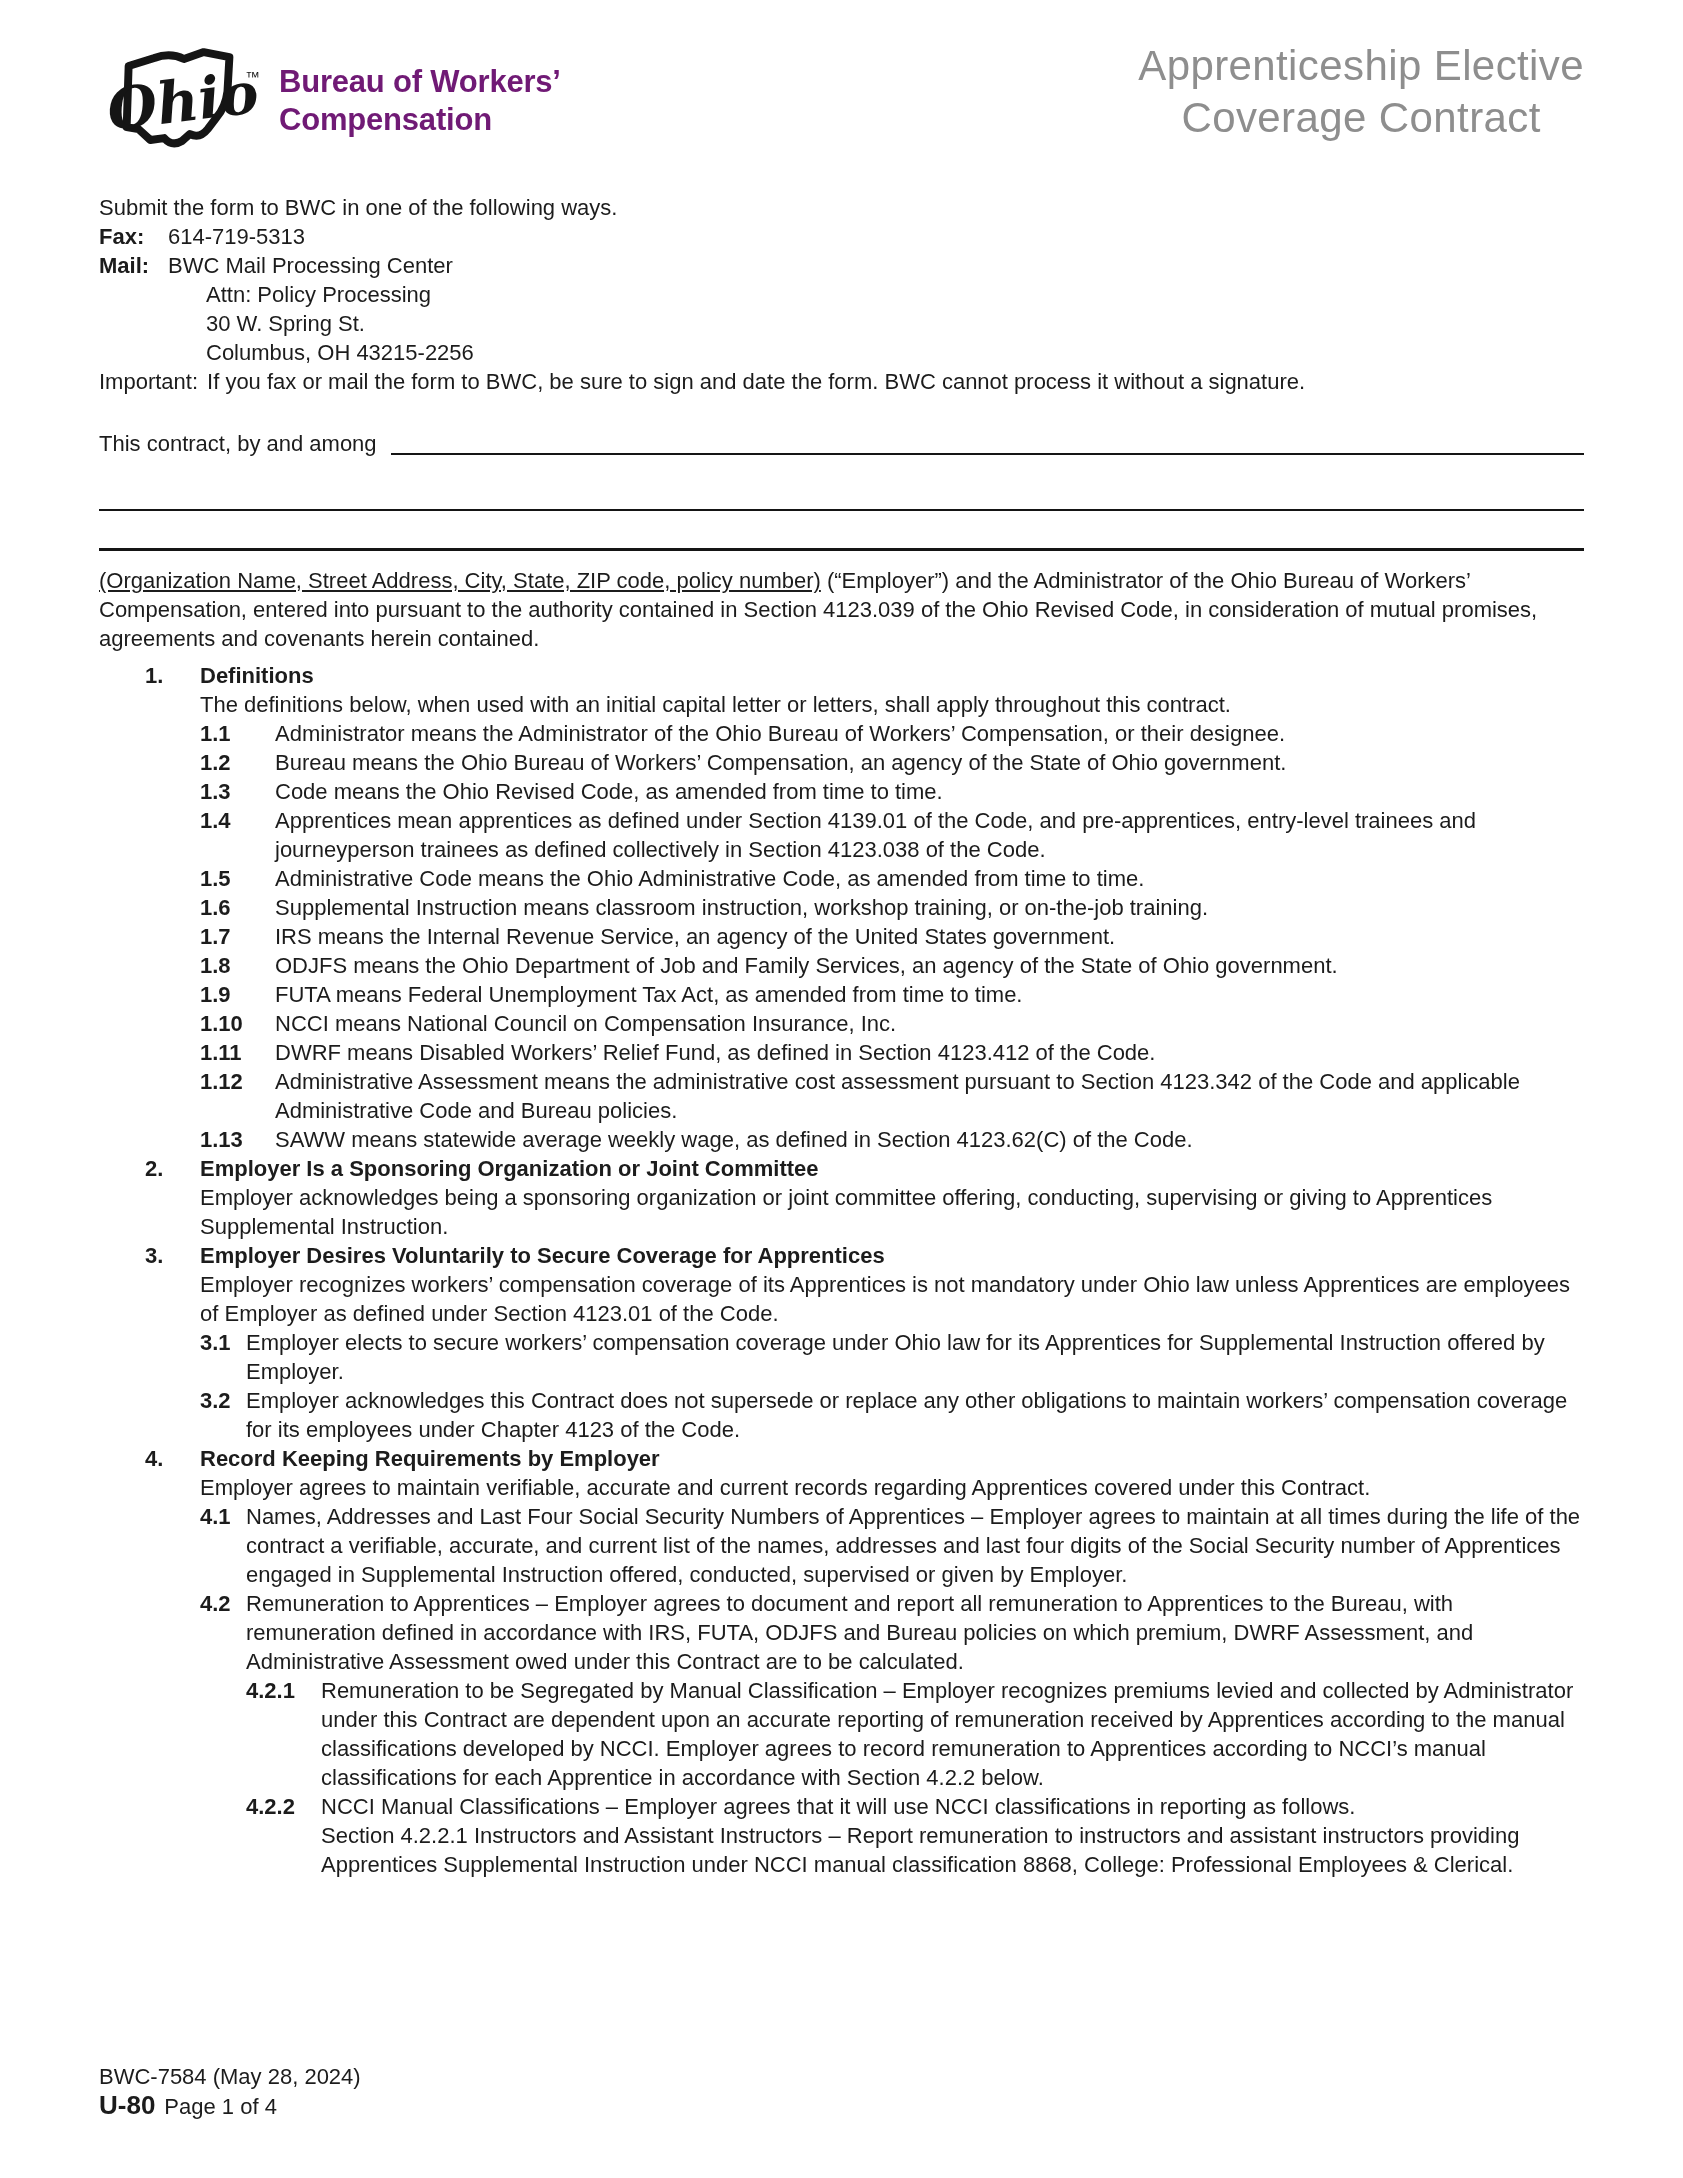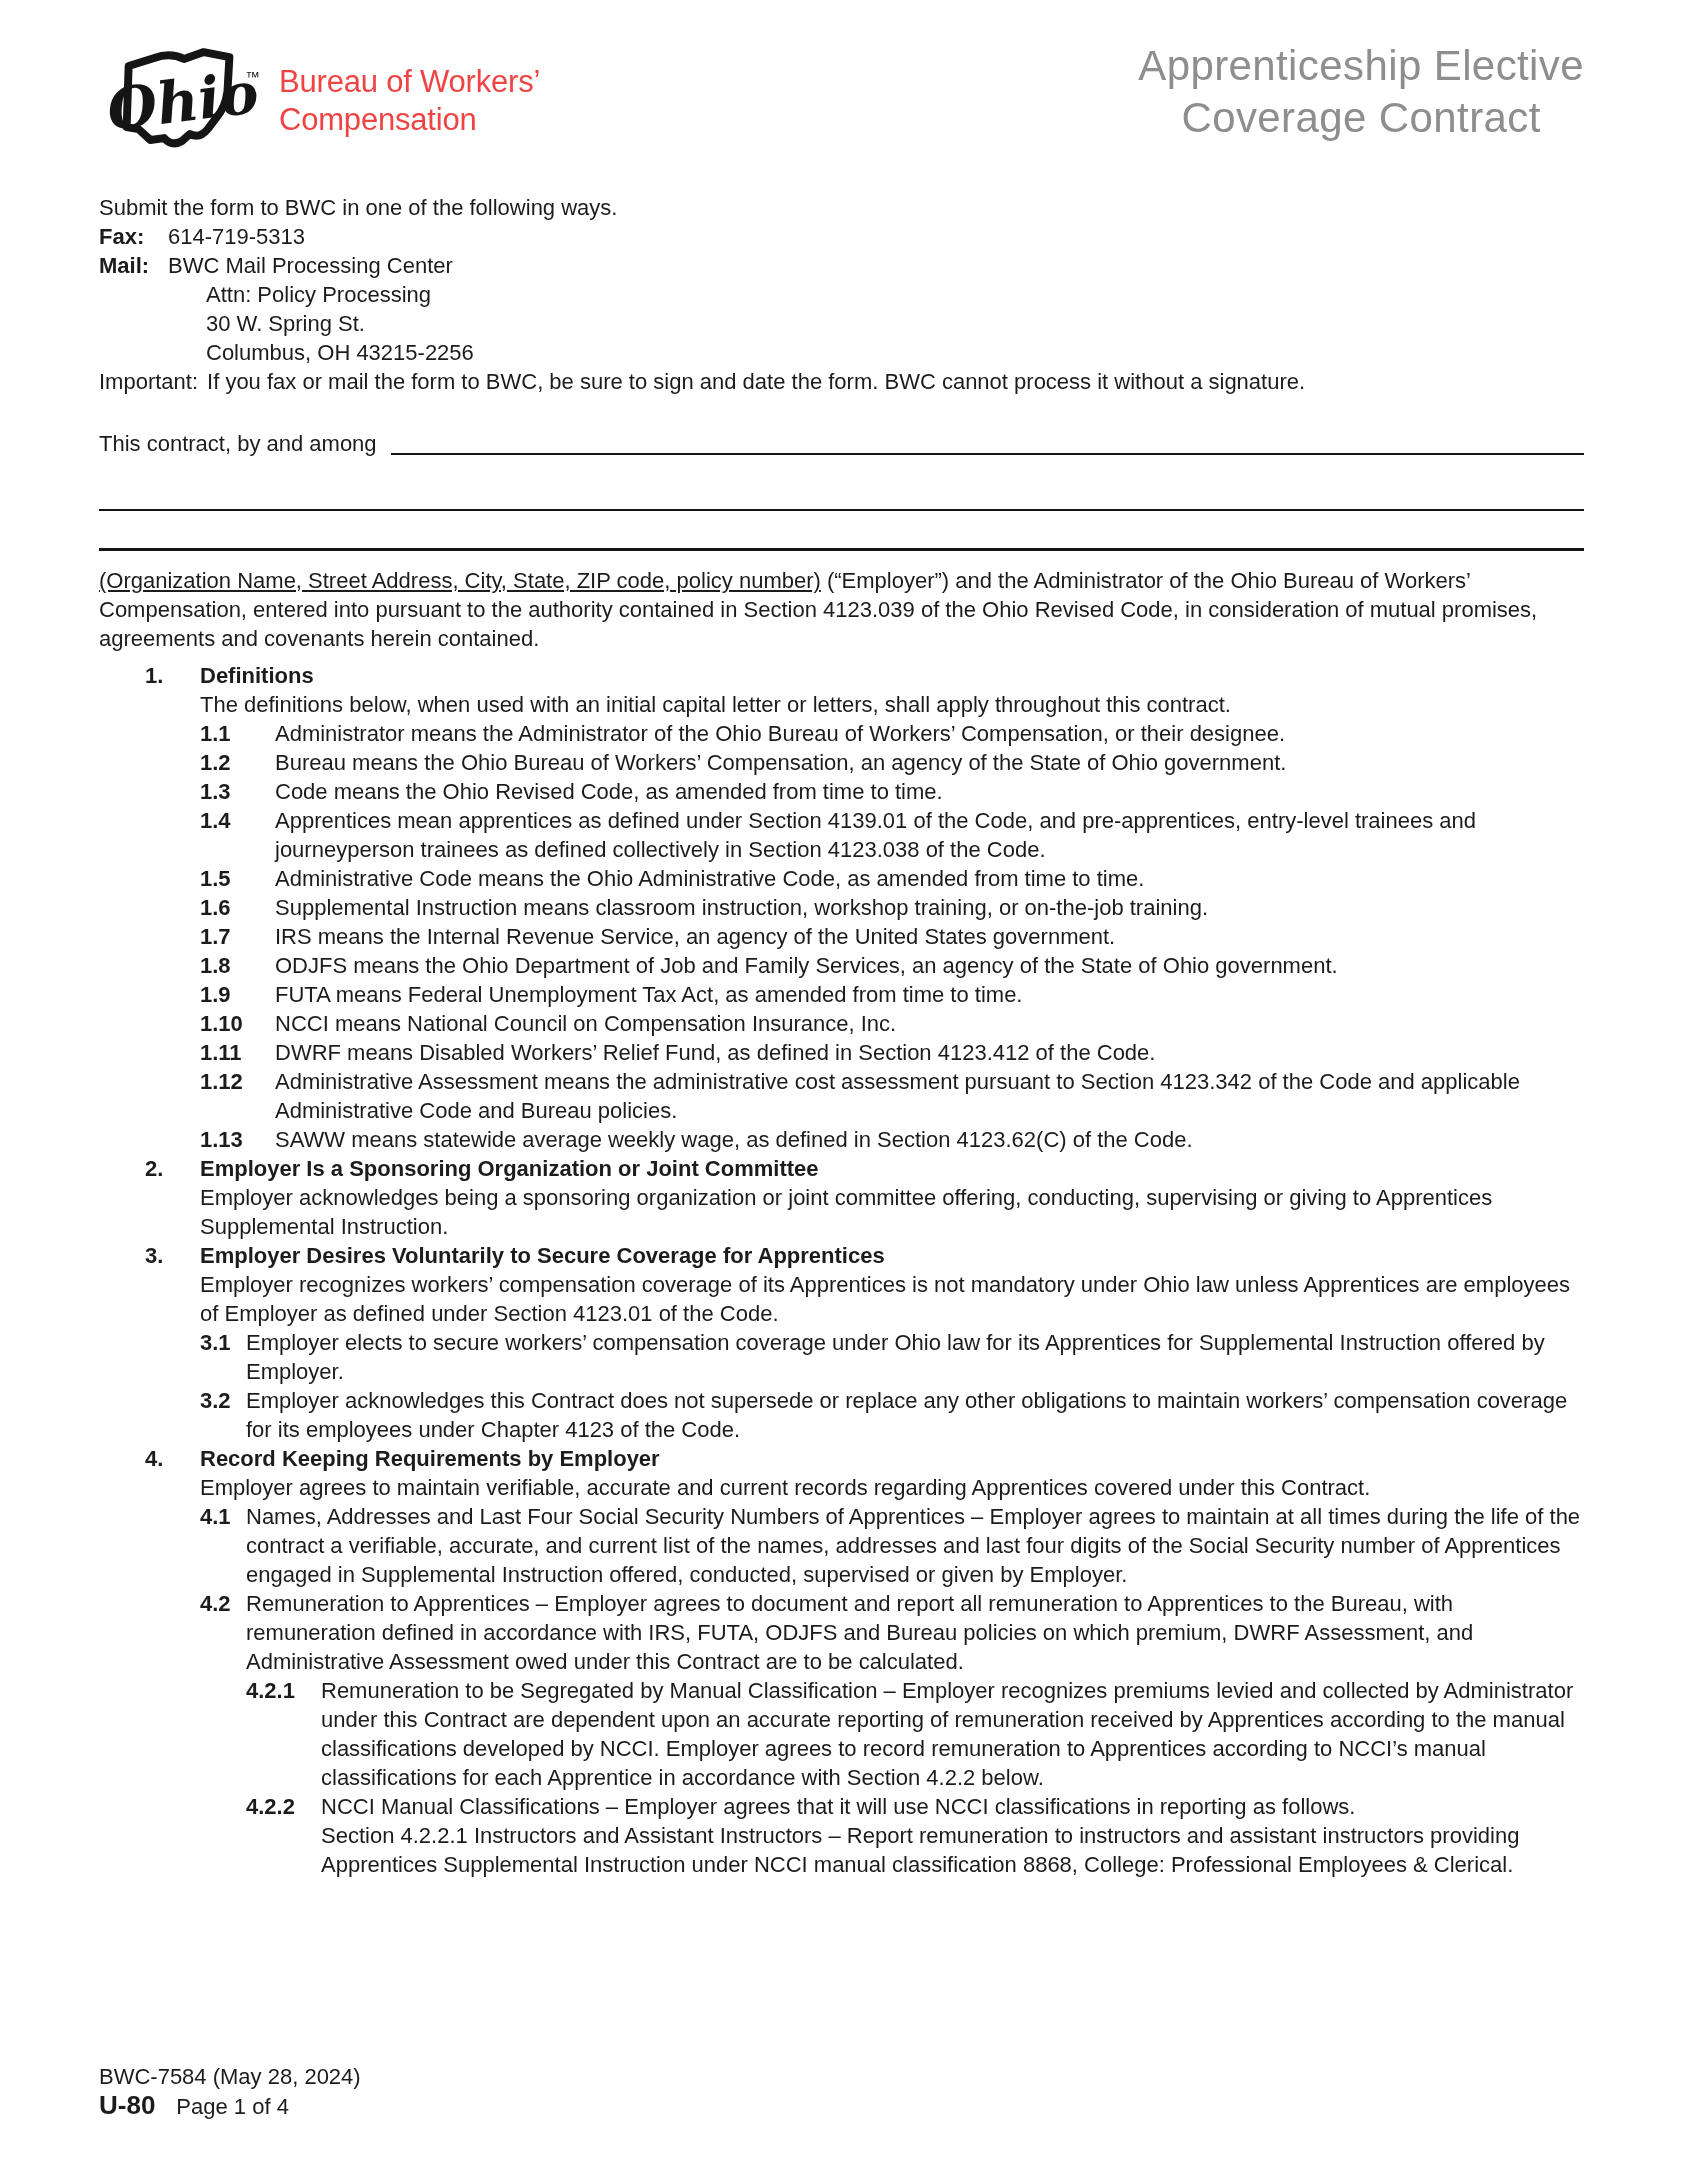--- a/index.html
+++ b/index.html
@@ -17,21 +17,21 @@
     line-height: 29px;
     color: #1c1c1c;
   }
 
   .b { font-weight: normal; }
   .u { text-decoration: underline; }
 
   
   .header { display: flex; justify-content: space-between; align-items: flex-start; margin-bottom: 28px; }
   .brand { display: flex; align-items: center; gap: 14px; }
-  .brand-name { font-weight: normal; font-size: 31px; line-height: 38px; letter-spacing: -0.2px; color: #ef4444; }
+  .brand-name { font-weight: bold; font-size: 31px; line-height: 38px; letter-spacing: -0.2px; color: #701a75; }
   .doc-title { text-align: center; font-size: 42px; line-height: 52px; color: #8e8e8e; font-weight: 400; letter-spacing: 0.4px; margin-top: 0; }
 
   
   .instructions { margin-top: 4px; }
   .kv { display: flex; }
   .kv .k { width: 69px; font-weight: bold; flex-shrink: 0; }
   .mail-cont { margin-left: 107px; }
   .imp { margin-right: 9px; }
 
   
@@ -51,21 +51,21 @@
   .li2 { display: flex; margin-left: 101px; }
   .li2 .n { width: 75px; font-weight: bold; flex-shrink: 0; }
   .li2.tight .n { width: 46px; }
   .li3 { display: flex; margin-left: 147px; }
   .li3 .n { width: 75px; font-weight: bold; flex-shrink: 0; }
   .t { flex: 1; }
   .t .para + .para { margin-top: 0; }
 
   
   .footer { margin-top: auto; padding-top: 44px; }
-  .foot2 { display: flex; align-items: baseline; gap: 21px; }
+  .foot2 { display: flex; align-items: baseline; gap: 9px; }
   .form-code { font-weight: bold; font-size: 26px; }
 
   .logo-word { font-family: "DejaVu Serif", serif; font-style: italic; font-weight: bold; }
 </style>
 </head>
 <body>
 
 <div class="page">
 
   <header class="header">

